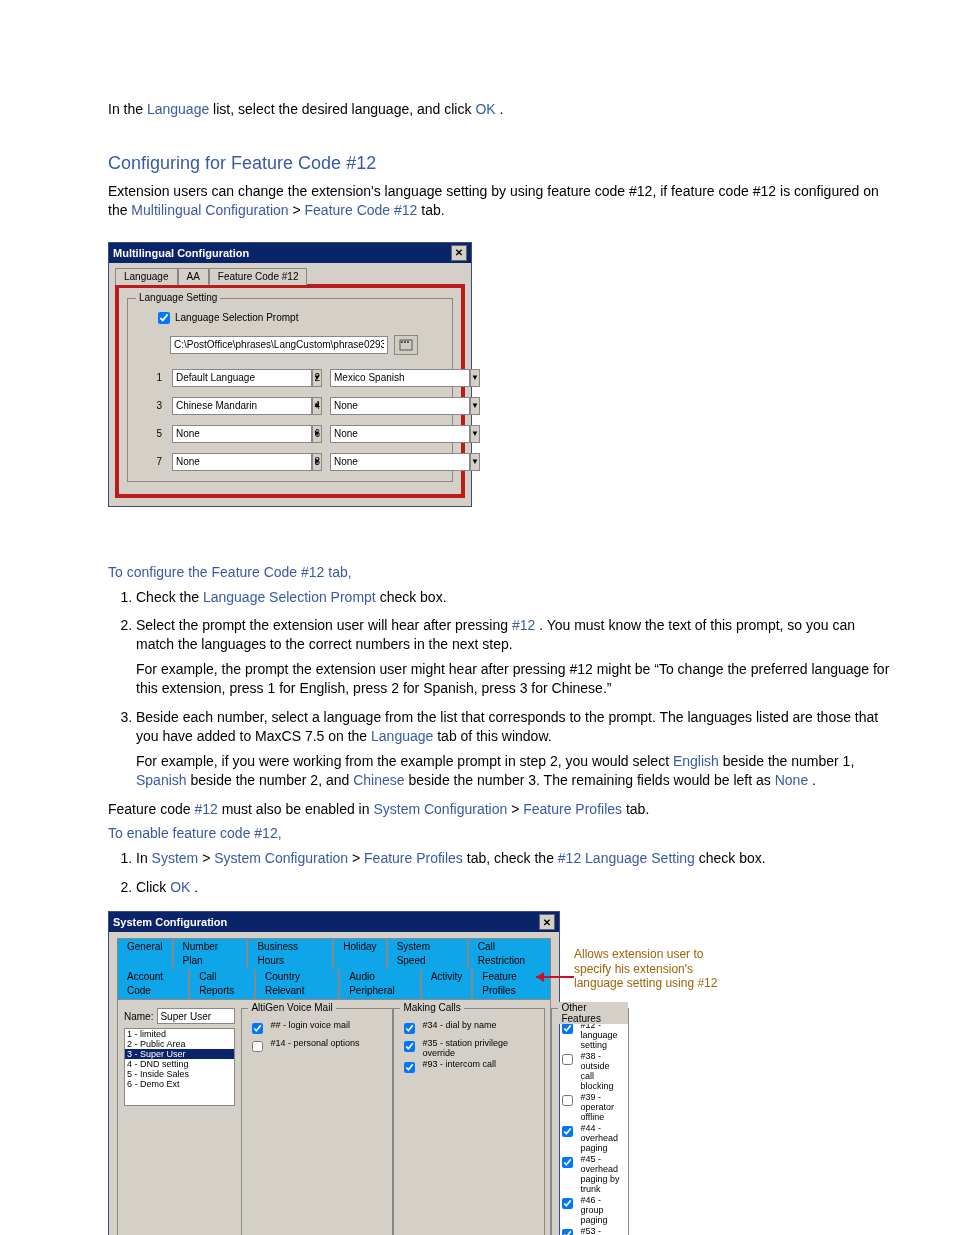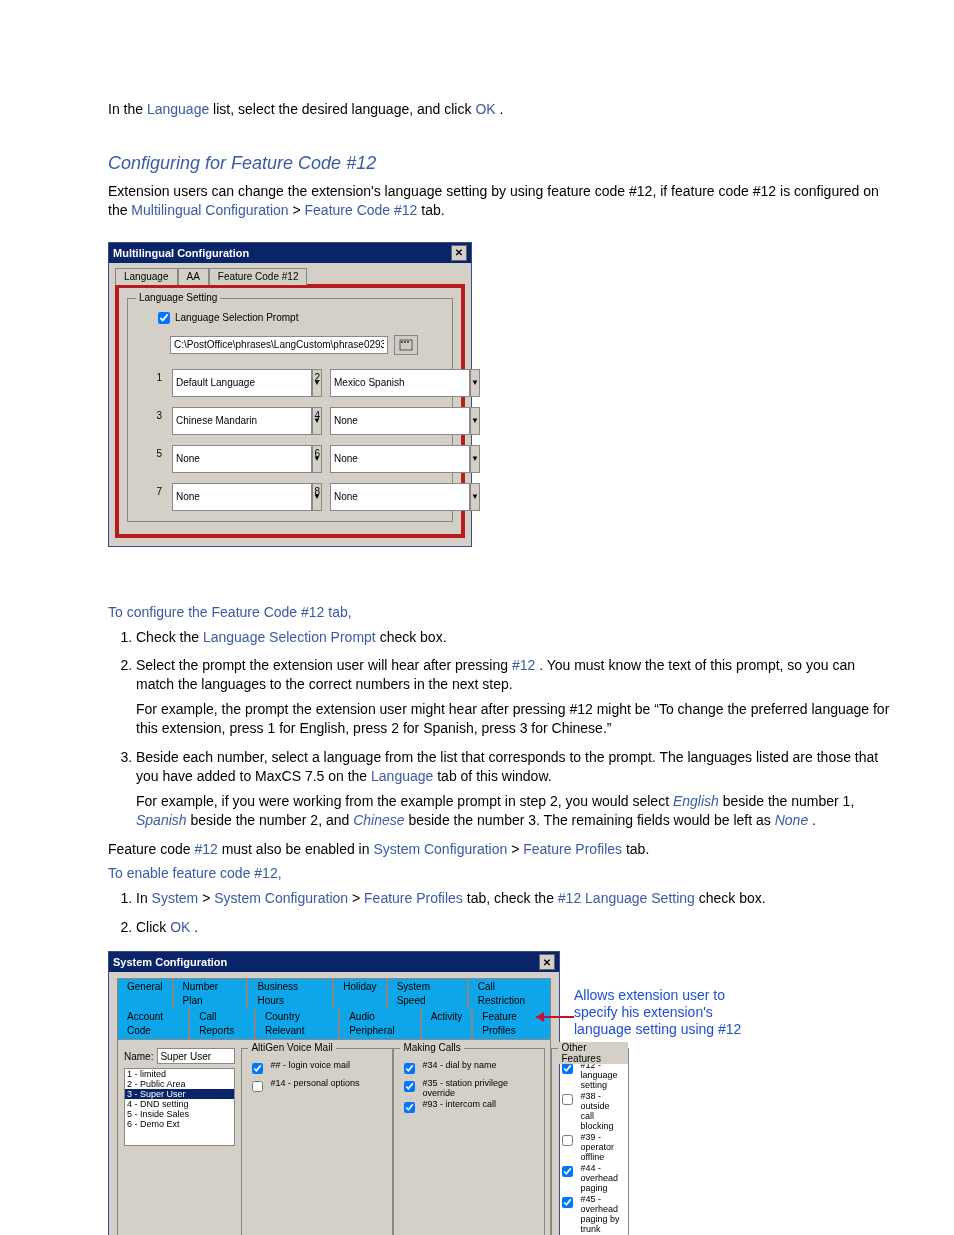--- a/index.html
+++ b/index.html
@@ -7,21 +7,21 @@
     font-size: 14px;
     color: #000;
     margin: 0;
     padding: 0 62px 40px 108px;
     background: #fff;
     width: 954px;
     box-sizing: border-box;
   }
   p { margin: 0 0 4px 0; line-height: 1.35; }
   .blue { color: #3a5aa6; }
-  .italic { font-style: italic; }
+  .italic { }
   .h2-like { color:#3a5aa6; font-size:18px; margin-top: 34px; margin-bottom: 8px; }
 
   
   .dlg1 {
     width: 362px; background:#d4d0c8; border:1px solid #3a4a8a;
     margin-top: 22px; margin-bottom: 0;
   }
   .dlg1-title {
     background:#0a246a; color:#fff; font-weight:bold; font-size:11px;
     padding:2px 4px; display:flex; justify-content:space-between; align-items:center;
@@ -38,21 +38,21 @@
   .chk { display:flex; align-items:center; font-size:10px; margin:2px 0 8px 18px;}
   .chk input { margin-right:5px; width:12px; height:12px;}
   .path-row { display:flex; gap:6px; margin:0 0 14px 34px; align-items:center;}
   .path-row input[type=text] {
     font-size:10px; width:210px; height:16px; border:1px solid #888; background:#fff; padding:0 3px;
   }
   .icon-btn { width:22px; height:18px; border:1px solid #888; background:#cfccc4;
     display:flex; align-items:center; justify-content:center; font-size:10px;}
   .lang-grid { display:grid; grid-template-columns: 18px 120px 18px 120px; gap:10px 10px; margin-left:8px;}
   .lgnum { font-size:10px; text-align:right; padding-top:3px;}
-  .dd { display:flex; height:28px;}
+  .dd { display:flex; height:18px;}
   .dd input { flex:1; font-size:10px; border:1px solid #888; background:#fff; padding:0 3px;}
   .dd .arrow { width:14px; border:1px solid #888; background:#d4d0c8; display:flex; align-items:center; justify-content:center; font-size:8px;}
 
   
   ol.steps { margin:6px 0 6px 0; padding-left:28px; }
   ol.steps > li { margin-bottom:10px; line-height:1.35;}
   ol.steps p { margin:6px 0 0 0;}
 
   
   .dlg2-wrap { display:flex; gap:14px; margin-top:14px;}
@@ -73,21 +73,21 @@
   .listbox { border:1px solid #888; background:#fff; font-size:9px; height:76px;}
   .listbox div { padding:0 2px;}
   .listbox .sel { background:#0a246a; color:#fff;}
   .midgrp, .rightgrp { border:1px solid #888; position:relative; padding:10px 6px 6px 6px;}
   .midgrp { width:138px; margin-bottom:0;}
   .midstack { display:flex; gap:0;}
   .rightgrp { flex:1;}
   .grp-label2 { position:absolute; top:-7px; left:6px; background:#d4d0c8; padding:0 3px; font-size:10px;}
   .cb { display:flex; align-items:flex-start; gap:4px; margin:1px 0; font-size:9px;}
   .cb input { width:11px; height:11px;}
-  .annot { color:#1d4ed8; font-size:14px; line-height:1.2; width:170px; padding-top:36px;}
+  .annot { color:#a16207; font-size:12px; line-height:1.2; width:170px; padding-top:36px;}
 </style>
 </head>
 <body>
 
 <div style="height:100px;"></div>
 
 <p>
   <span>In the </span>
   <span class="blue">Language</span>
   <span> list, select the desired language, and click </span>

